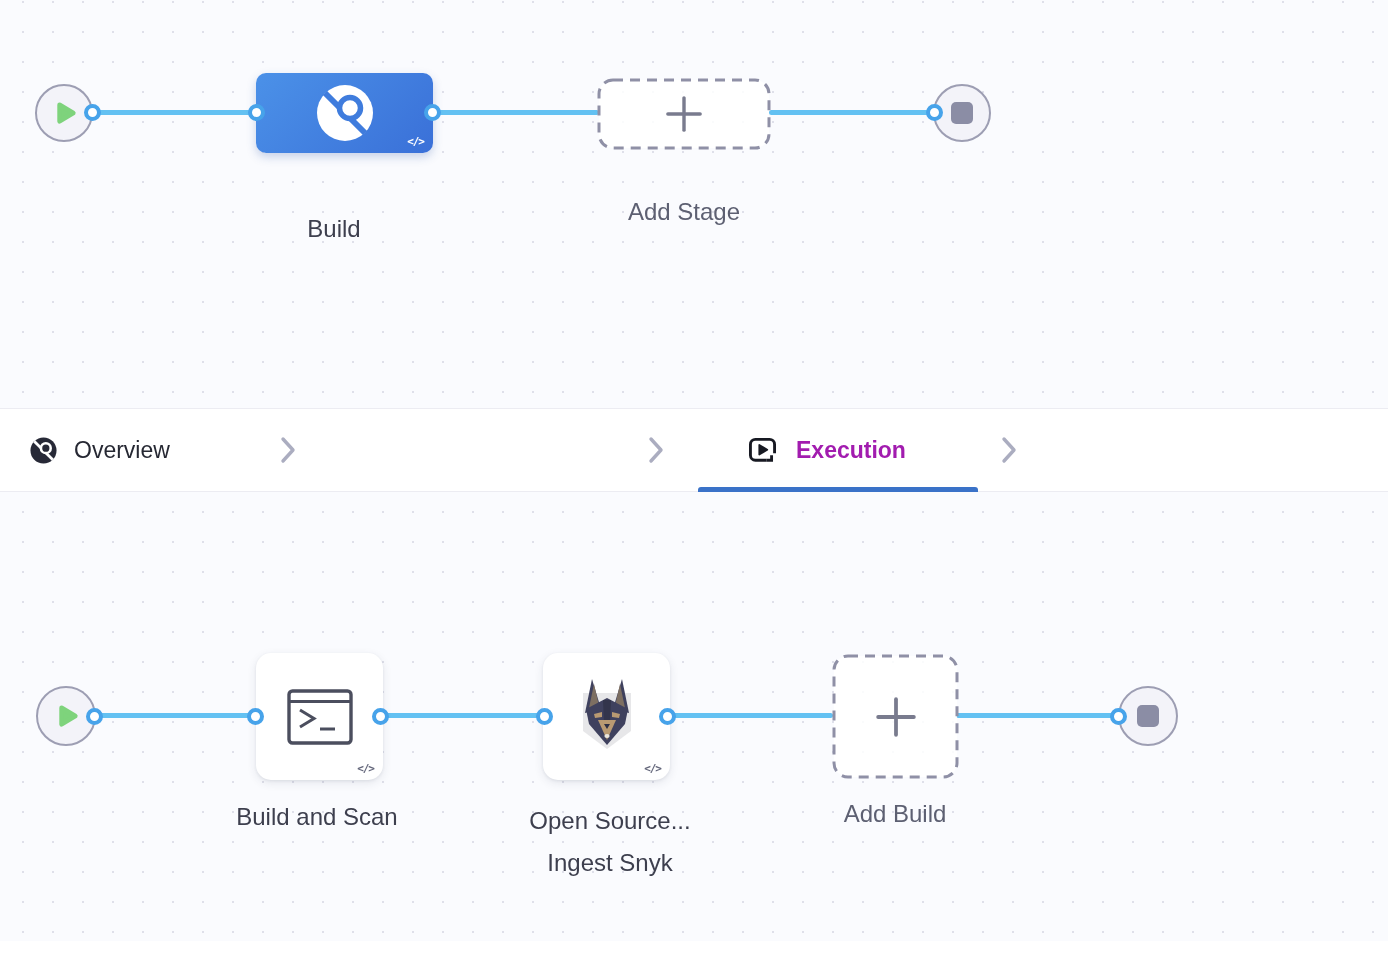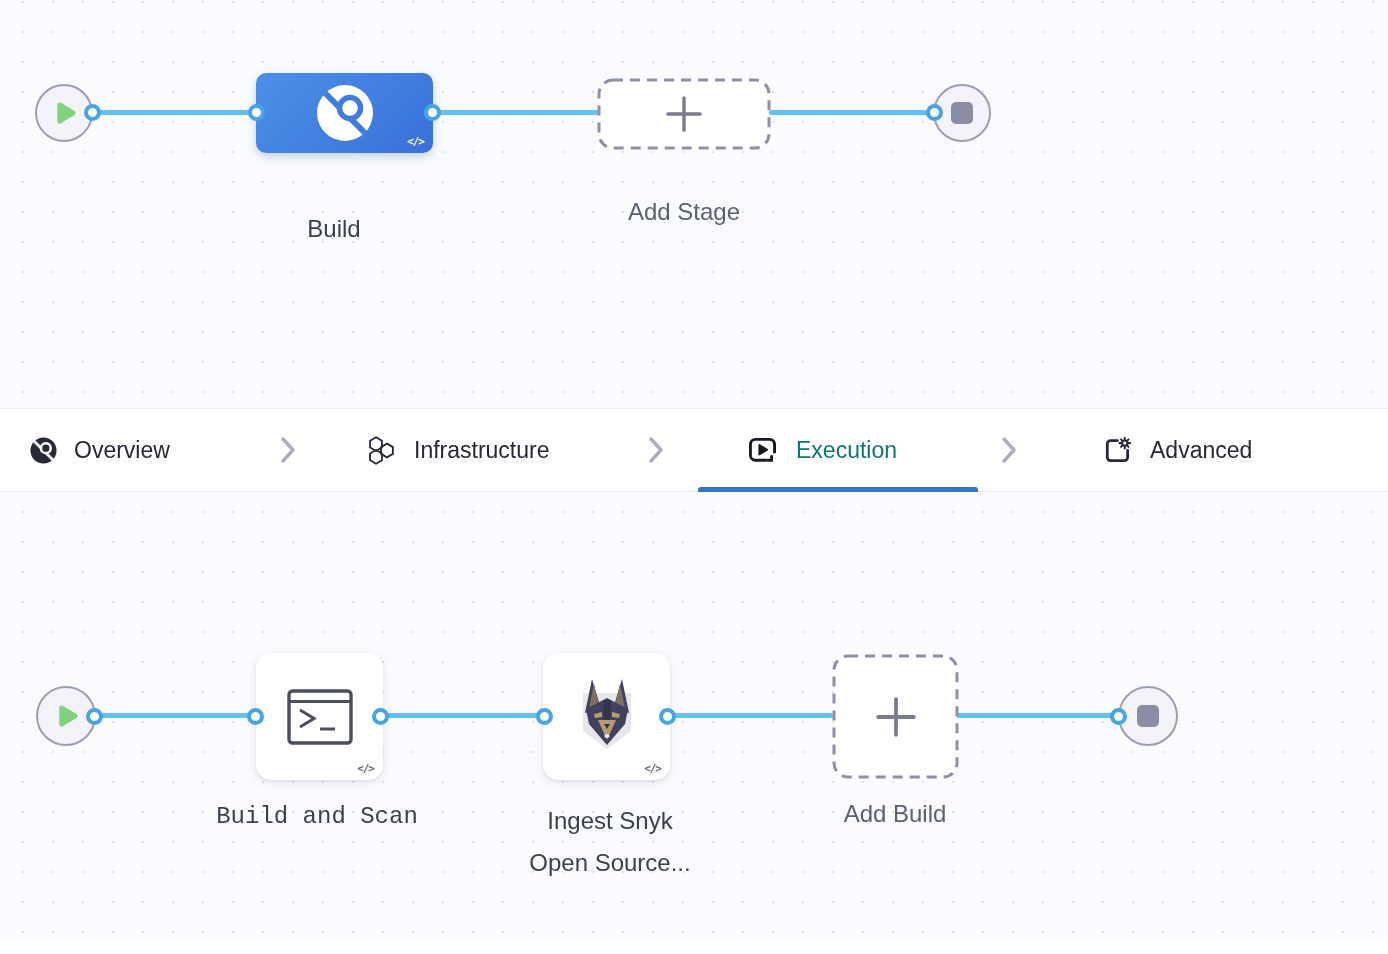--- a/index.html
+++ b/index.html
@@ -36,21 +36,21 @@
   .add-box .plus{position:relative;z-index:2;}
   
   .flow-label{position:absolute;text-align:center;font-size:24px;color:#3d3f4e;z-index:2;}
   .flow-label.muted{color:#5d6072;}
   .flow-label.twoline{line-height:42px;}
   
   .tabbar{position:absolute;left:0;top:408px;width:1388px;height:84px;background:#ffffff;
     border-top:1px solid #ececf2;border-bottom:1px solid #ececf2;box-sizing:border-box;z-index:10;}
   .tab{position:absolute;top:0;height:100%;display:flex;align-items:center;gap:17px;
     font-size:23px;color:#262833;cursor:pointer;}
-  .tab.active{font-weight:400;color:#0f766e;}
+  .tab.active{font-weight:700;color:#a21caf;}
   .tab-sep{position:absolute;top:0;height:100%;display:flex;align-items:center;}
   .tab-underline{position:absolute;left:698px;bottom:-1px;width:280px;height:5px;
     background:#3a72c8;border-radius:3px 3px 0 0;}
   .bottom-strip{position:absolute;left:0;top:941px;width:1388px;height:13px;background:#ffffff;z-index:9;}
 </style>
 </head>
 <body>
 
 <div class="canvas">
 
@@ -118,30 +118,20 @@
       </span>
       <span>Overview</span>
     </div>
 
     <div class="tab-sep" style="left:280px;">
       <svg width="17" height="28" viewBox="0 0 17 28">
           <path d="M3,3 L13,14 L3,25" fill="none" stroke="#abadc0" stroke-width="3.4" stroke-linecap="round" stroke-linejoin="round"></path>
         </svg>
     </div>
 
-    <div class="tab" style="left:366px;">
-      <span style="display:flex;">
-        <svg width="31" height="31" viewBox="0 0 34 34" fill="none" stroke="#272937" stroke-width="2">
-          <polygon points="11,2.5 17.5,6.3 17.5,13.7 11,17.5 4.5,13.7 4.5,6.3"></polygon>
-          <polygon points="23,9.5 29.5,13.3 29.5,20.7 23,24.5 16.5,20.7 16.5,13.3"></polygon>
-          <polygon points="11,16.5 17.5,20.3 17.5,27.7 11,31.5 4.5,27.7 4.5,20.3"></polygon>
-        </svg>
-      </span>
-      <span>Infrastructure</span>
-    </div>
 
     <div class="tab-sep" style="left:648px;">
       <svg width="17" height="28" viewBox="0 0 17 28">
           <path d="M3,3 L13,14 L3,25" fill="none" stroke="#abadc0" stroke-width="3.4" stroke-linecap="round" stroke-linejoin="round"></path>
         </svg>
     </div>
 
     <div class="tab active" style="left:748px;">
       <span style="display:flex;">
         <svg width="31" height="29" viewBox="0 0 28 26">
@@ -153,39 +143,20 @@
       </span>
       <span>Execution</span>
     </div>
 
     <div class="tab-sep" style="left:1001px;">
       <svg width="17" height="28" viewBox="0 0 17 28">
           <path d="M3,3 L13,14 L3,25" fill="none" stroke="#abadc0" stroke-width="3.4" stroke-linecap="round" stroke-linejoin="round"></path>
         </svg>
     </div>
 
-    <div class="tab" style="left:1103px;">
-      <span style="display:flex;">
-        <svg width="30" height="29" viewBox="0 0 28 27">
-          <path d="M23,13.5 V19.8 a3.2,3.2 0 0 1 -3.2,3.2 H7.2 A3.2,3.2 0 0 1 4,19.8 V7.4 A3.2,3.2 0 0 1 7.2,4.2 H13.5" fill="none" stroke="#272937" stroke-width="2.6" stroke-linecap="round"></path>
-          <g stroke="#272937" stroke-width="1.9" stroke-linecap="round">
-            <circle cx="20.3" cy="6.6" r="2.5" fill="none"></circle>
-            <line x1="20.3" y1="1.6" x2="20.3" y2="3.1"></line>
-            <line x1="20.3" y1="10.1" x2="20.3" y2="11.6"></line>
-            <line x1="15.3" y1="6.6" x2="16.8" y2="6.6"></line>
-            <line x1="23.8" y1="6.6" x2="25.3" y2="6.6"></line>
-            <line x1="16.8" y1="3.1" x2="17.8" y2="4.1"></line>
-            <line x1="22.8" y1="9.1" x2="23.8" y2="10.1"></line>
-            <line x1="23.8" y1="3.1" x2="22.8" y2="4.1"></line>
-            <line x1="17.8" y1="9.1" x2="16.8" y2="10.1"></line>
-          </g>
-        </svg>
-      </span>
-      <span>Advanced</span>
-    </div>
 
     <div class="tab-underline"></div>
   </nav>
 
   <section>
 
     <div class="edge" style="left:95px;top:713px;width:162px;"></div>
     <div class="edge" style="left:380px;top:713px;width:166px;"></div>
     <div class="edge" style="left:667px;top:713px;width:166px;"></div>
     <div class="edge" style="left:956px;top:713px;width:164px;"></div>
@@ -248,22 +219,22 @@
       <span class="stop-square"></span>
     </div>
 
     <div class="port" style="left:86px;top:708px;"></div>
     <div class="port" style="left:247px;top:708px;"></div>
     <div class="port" style="left:372px;top:708px;"></div>
     <div class="port" style="left:536px;top:708px;"></div>
     <div class="port" style="left:659px;top:708px;"></div>
     <div class="port" style="left:1110px;top:708px;"></div>
 
-    <div class="flow-label" style="left:167px;top:803px;width:300px;font-family:Liberation Mono, monospace;">Build and Scan</div>
+    <div class="flow-label" style="left:167px;top:803px;width:300px;">Build and Scan</div>
     <div class="flow-label twoline" style="left:460px;top:800px;width:300px;">
+      <div>Open Source...</div>
       <div>Ingest Snyk</div>
-      <div>Open Source...</div>
     </div>
     <div class="flow-label muted" style="left:795px;top:800px;width:200px;">Add Build</div>
   </section>
 
   <div class="bottom-strip"></div>
 </div>
 
 </body></html>

